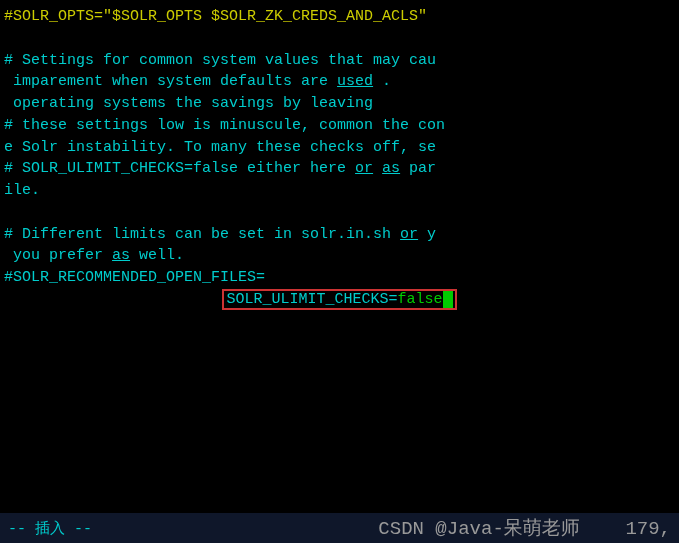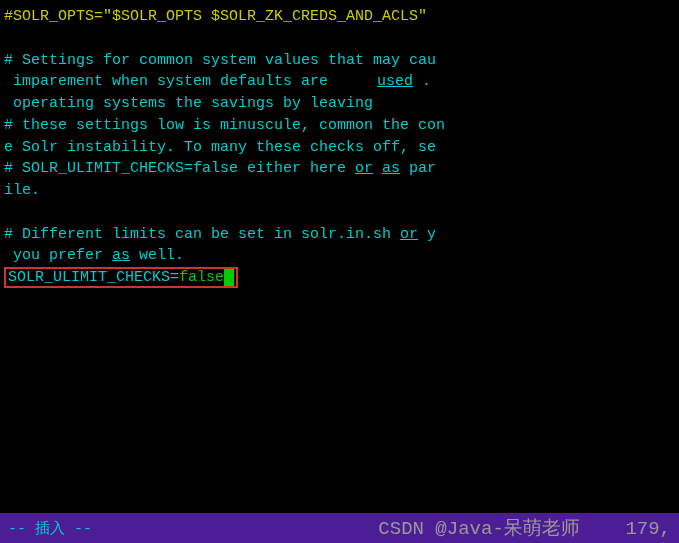--- a/index.html
+++ b/index.html
@@ -33,21 +33,21 @@
       vertical-align: text-bottom;
     }
     .bottom-bar {
       position: absolute;
       bottom: 0;
       left: 0;
       right: 0;
       display: flex;
       justify-content: space-between;
       align-items: center;
-      background-color: #4c1d95;
+      background-color: #0f172a;
       padding: 2px 8px;
       border-top: none;
     }
     .bottom-left {
       color: #00cccc;
       font-size: 15px;
     }
     .bottom-right {
       color: #999999;
       font-size: 19px;
@@ -55,52 +55,54 @@
     .insert-indicator {
       color: #00cccc;
     }
     .line-num {
       color: #999999;
     }
     .red-box-line {
       display: block;
       white-space: pre;
       line-height: 1.45;
+      text-align: center;
     }
   </style>
 </head>
 <body>
 
 <div class="terminal">
 
   <span class="line" style="color:#cccc00;">#SOLR_OPTS="$SOLR_OPTS $SOLR_ZK_CREDS_AND_ACLS"</span>
 
   <span class="line">&nbsp;</span>
 
   <span class="line"># Settings for common system values that may cau</span>
 
-  <span class="line">&nbsp;imparement when system defaults are <span style="text-decoration:underline;margin-left:40px;">used</span> .</span>
+  <span class="line">&nbsp;imparement when system defaults are <span style="text-decoration:underline;">used</span> .</span>
 
 
   <span class="line">&nbsp;operating systems the savings by leaving</span>
 
   <span class="line"># these settings low is minuscule, common the con</span>
 
   <span class="line">e Solr instability. To many these checks off, se</span>
 
   <span class="line"># SOLR_ULIMIT_CHECKS=false either here <span style="text-decoration:underline;">or</span> <span style="text-decoration:underline;">as</span> par</span>
 
   <span class="line">ile.</span>
 
   <span class="line">&nbsp;</span>
 
   <span class="line"># Different limits can be set in solr.in.sh <span style="text-decoration:underline;">or</span> y</span>
 
   <span class="line">&nbsp;you prefer <span style="text-decoration:underline;">as</span> well.</span>
 
+  <span class="line">#SOLR_RECOMMENDED_OPEN_FILES=</span>
 
 
   <span class="line red-box-line"><span style="border:2px solid #cc3333; padding: 0px 2px; display:inline;">SOLR_ULIMIT_CHECKS=<span style="color:#00cc00;">false</span><span class="cursor"></span></span></span>
 
   <div class="bottom-bar">
     <span class="bottom-left insert-indicator">-- 插入 --</span>
     <span class="bottom-right">
       <span>CSDN @Java-呆萌老师</span>
       &nbsp;&nbsp;
       <span class="line-num">179,</span>

